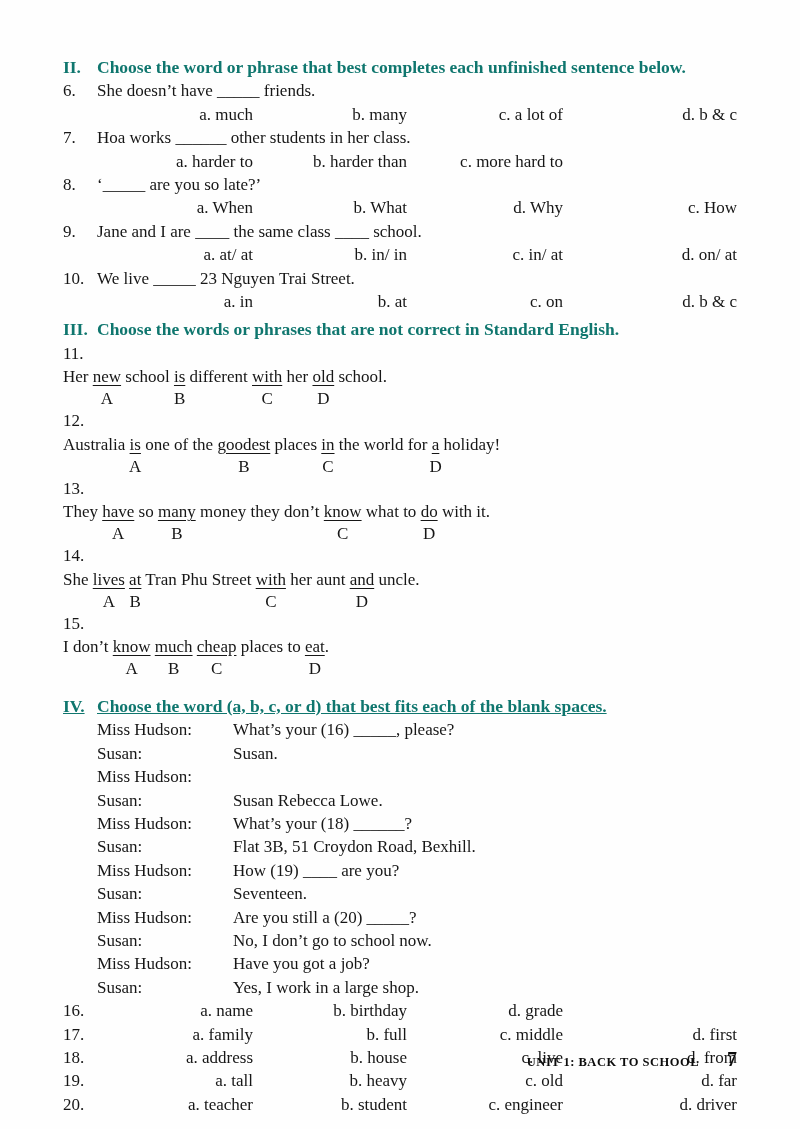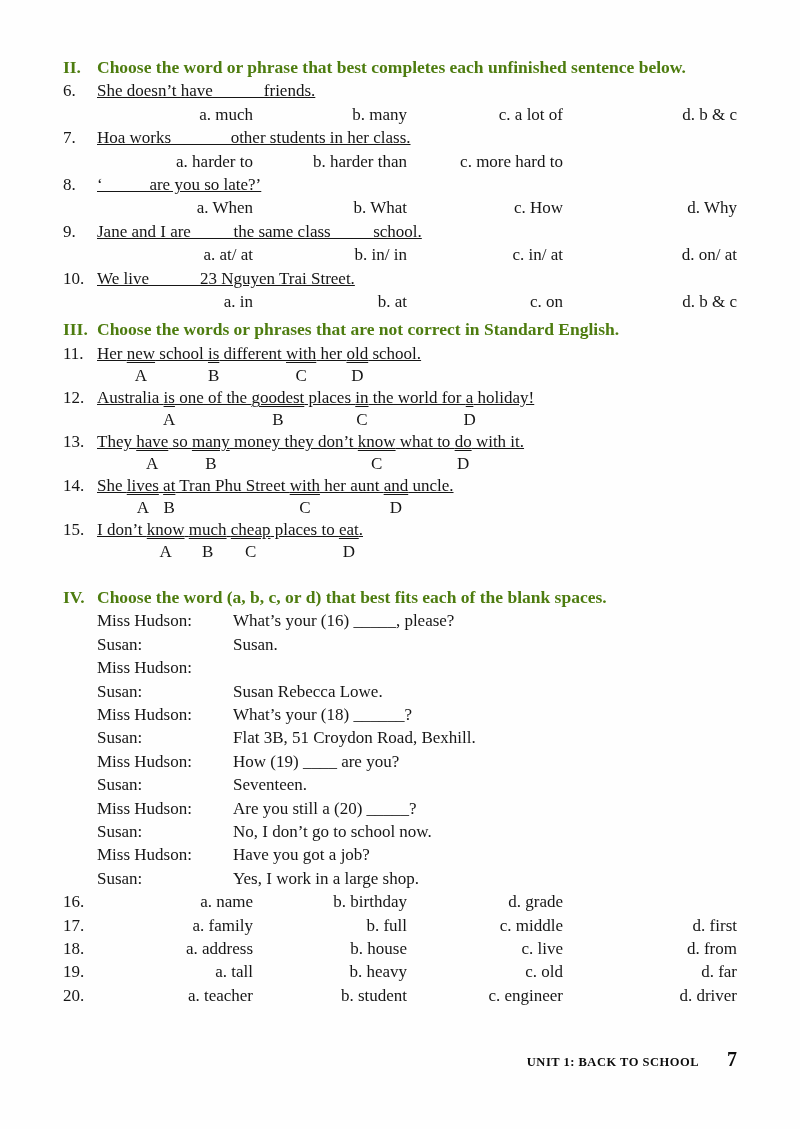--- a/index.html
+++ b/index.html
@@ -12,42 +12,42 @@
     -webkit-font-smoothing:antialiased;
   }
   .page {
     position:relative;
     width:800px; height:1129px;
     padding:56px 63px 0 63px;
     background:#fefefe;
     overflow:hidden;
   }
   
-  .sec-head { display:flex; font-weight:700; font-size:17.5px; color:#4d7c0f; }
+  .sec-head { display:flex; font-weight:700; font-size:17.5px; color:#0f766e; }
   .sec-head .sec-num { width:34px; flex:none; }
   .sec-head .sec-text { flex:1; text-align:justify; }
   #section3 .sec-head { margin-top:5px; }
-  #section4 .sec-head { margin-top:24px; }
+  #section4 .sec-head { margin-top:16px;text-decoration:underline; }
 
   
   .q { display:flex; }
   .qnum { width:34px; flex:none; }
-  .qtext, .sentence { flex:1; white-space:pre-wrap;text-decoration:underline; }
+  .qtext, .sentence { flex:1; white-space:pre-wrap; }
 
   
   .opts { display:flex; padding-left:34px; }
   .opts-inline { display:flex; flex:1; }
   .opt { white-space:pre;text-align:right; }
   .opt:nth-child(1) { width:156px; }
   .opt:nth-child(2) { width:154px; }
   .opt:nth-child(3) { width:156px; }
   .opt:nth-child(4) { flex:1; }
 
   
-  .q3 { padding-bottom:20.6px; }
+  .q3 { padding-bottom:20.6px;flex-direction:column; }
   .u { text-decoration:underline; text-underline-offset:2.5px; position:relative; }
   .mk { position:absolute; top:20px; left:50%; transform:translateX(-50%); font-weight:400; }
 
   
   .dlg-row { display:flex; padding-left:34px; }
   .dlg-speaker { width:136px; flex:none; }
   .dlg-text { flex:1; white-space:pre-wrap; }
 
   
   .footer {
@@ -90,22 +90,22 @@
           <span class="opt">b. harder than</span>
           <span class="opt">c. more hard to</span>
         </div>
         <div class="q">
           <span class="qnum">8.</span>
           <span class="qtext">‘_____ are you so late?’</span>
         </div>
         <div class="opts">
           <span class="opt">a. When</span>
           <span class="opt">b. What</span>
+          <span class="opt">d. Why</span>
           <span class="opt">c. How</span>
-          <span class="opt">d. Why</span>
         </div>
         <div class="q">
           <span class="qnum">9.</span>
           <span class="qtext">Jane and I are ____ the same class ____ school.</span>
         </div>
         <div class="opts">
           <span class="opt">a. at/ at</span>
           <span class="opt">b. in/ in</span>
           <span class="opt">c. in/ at</span>
           <span class="opt">d. on/ at</span>

